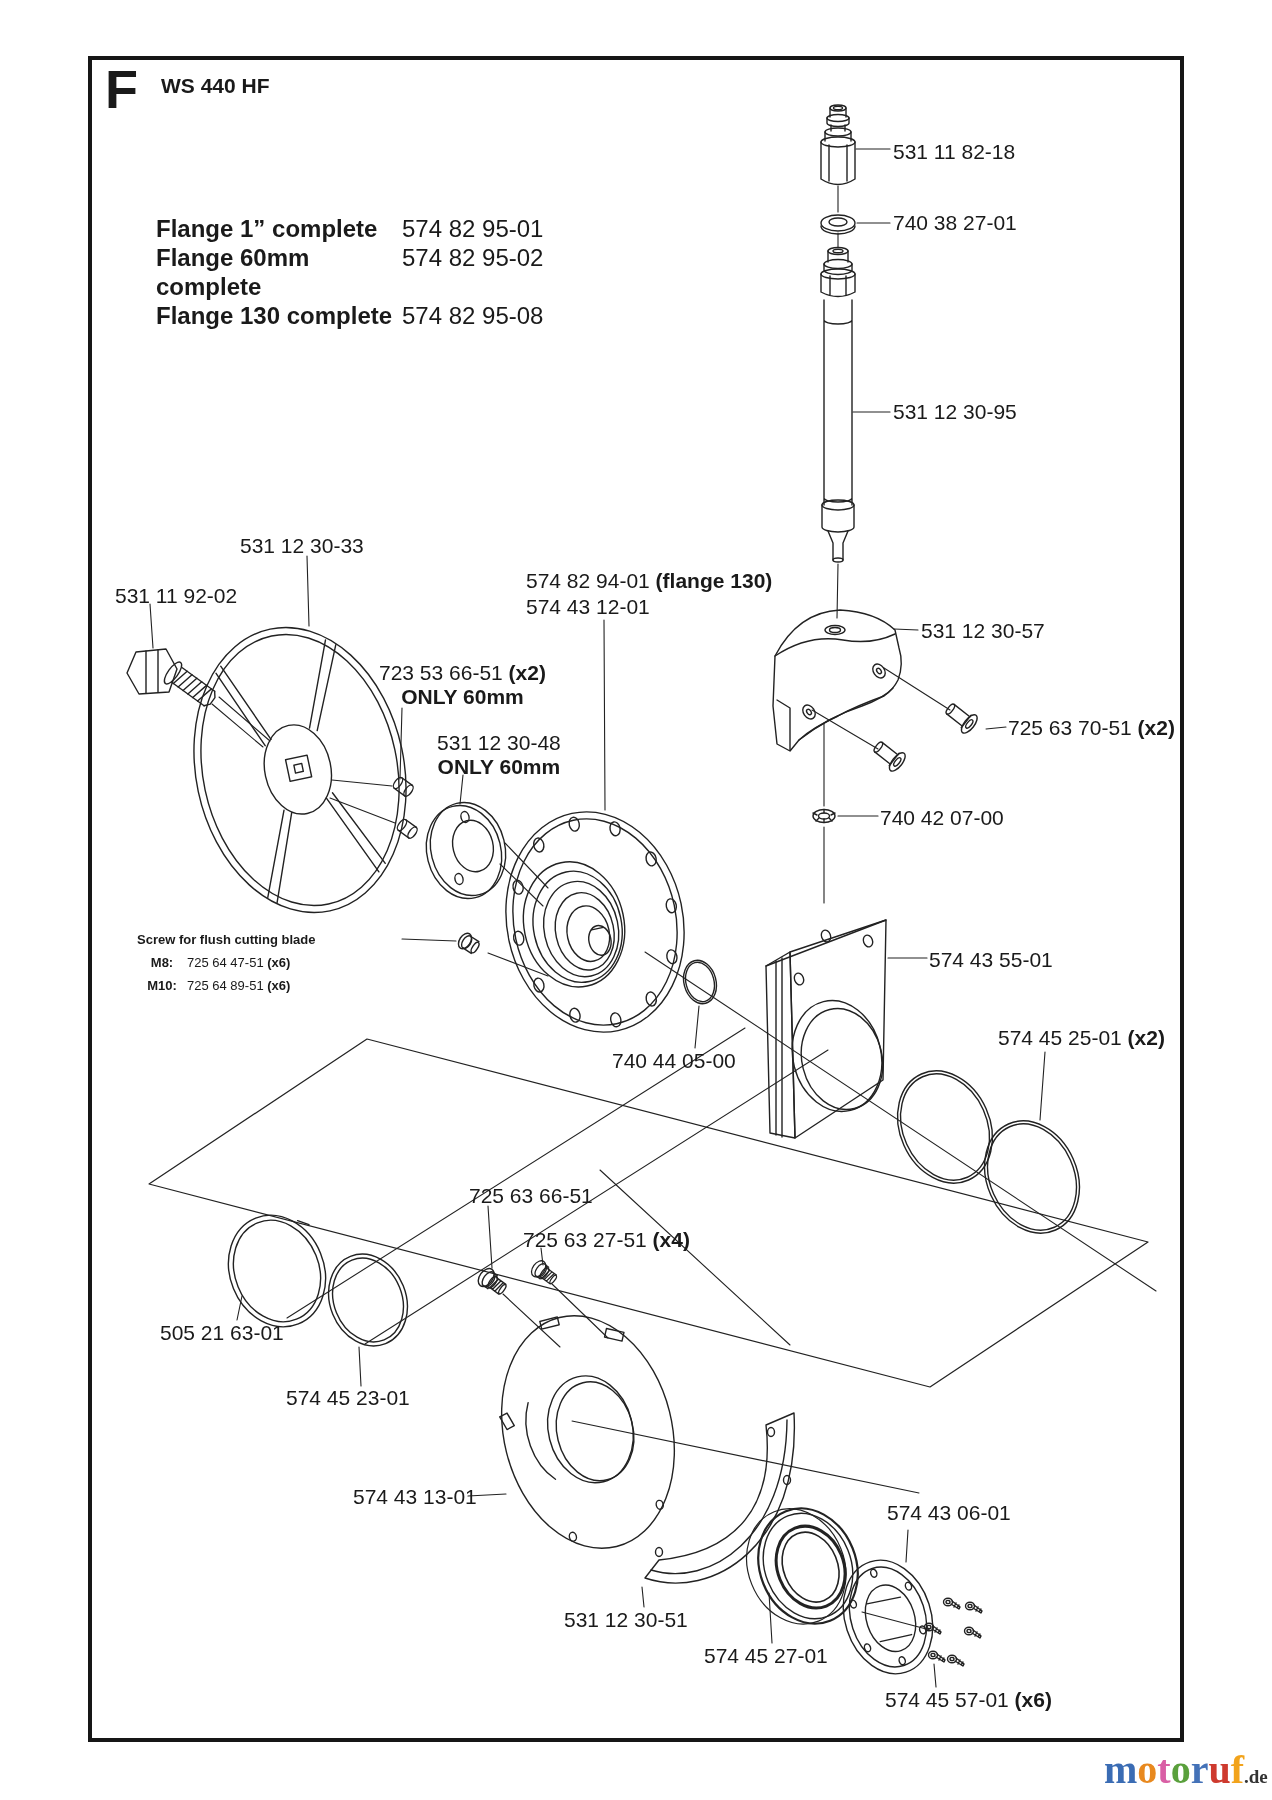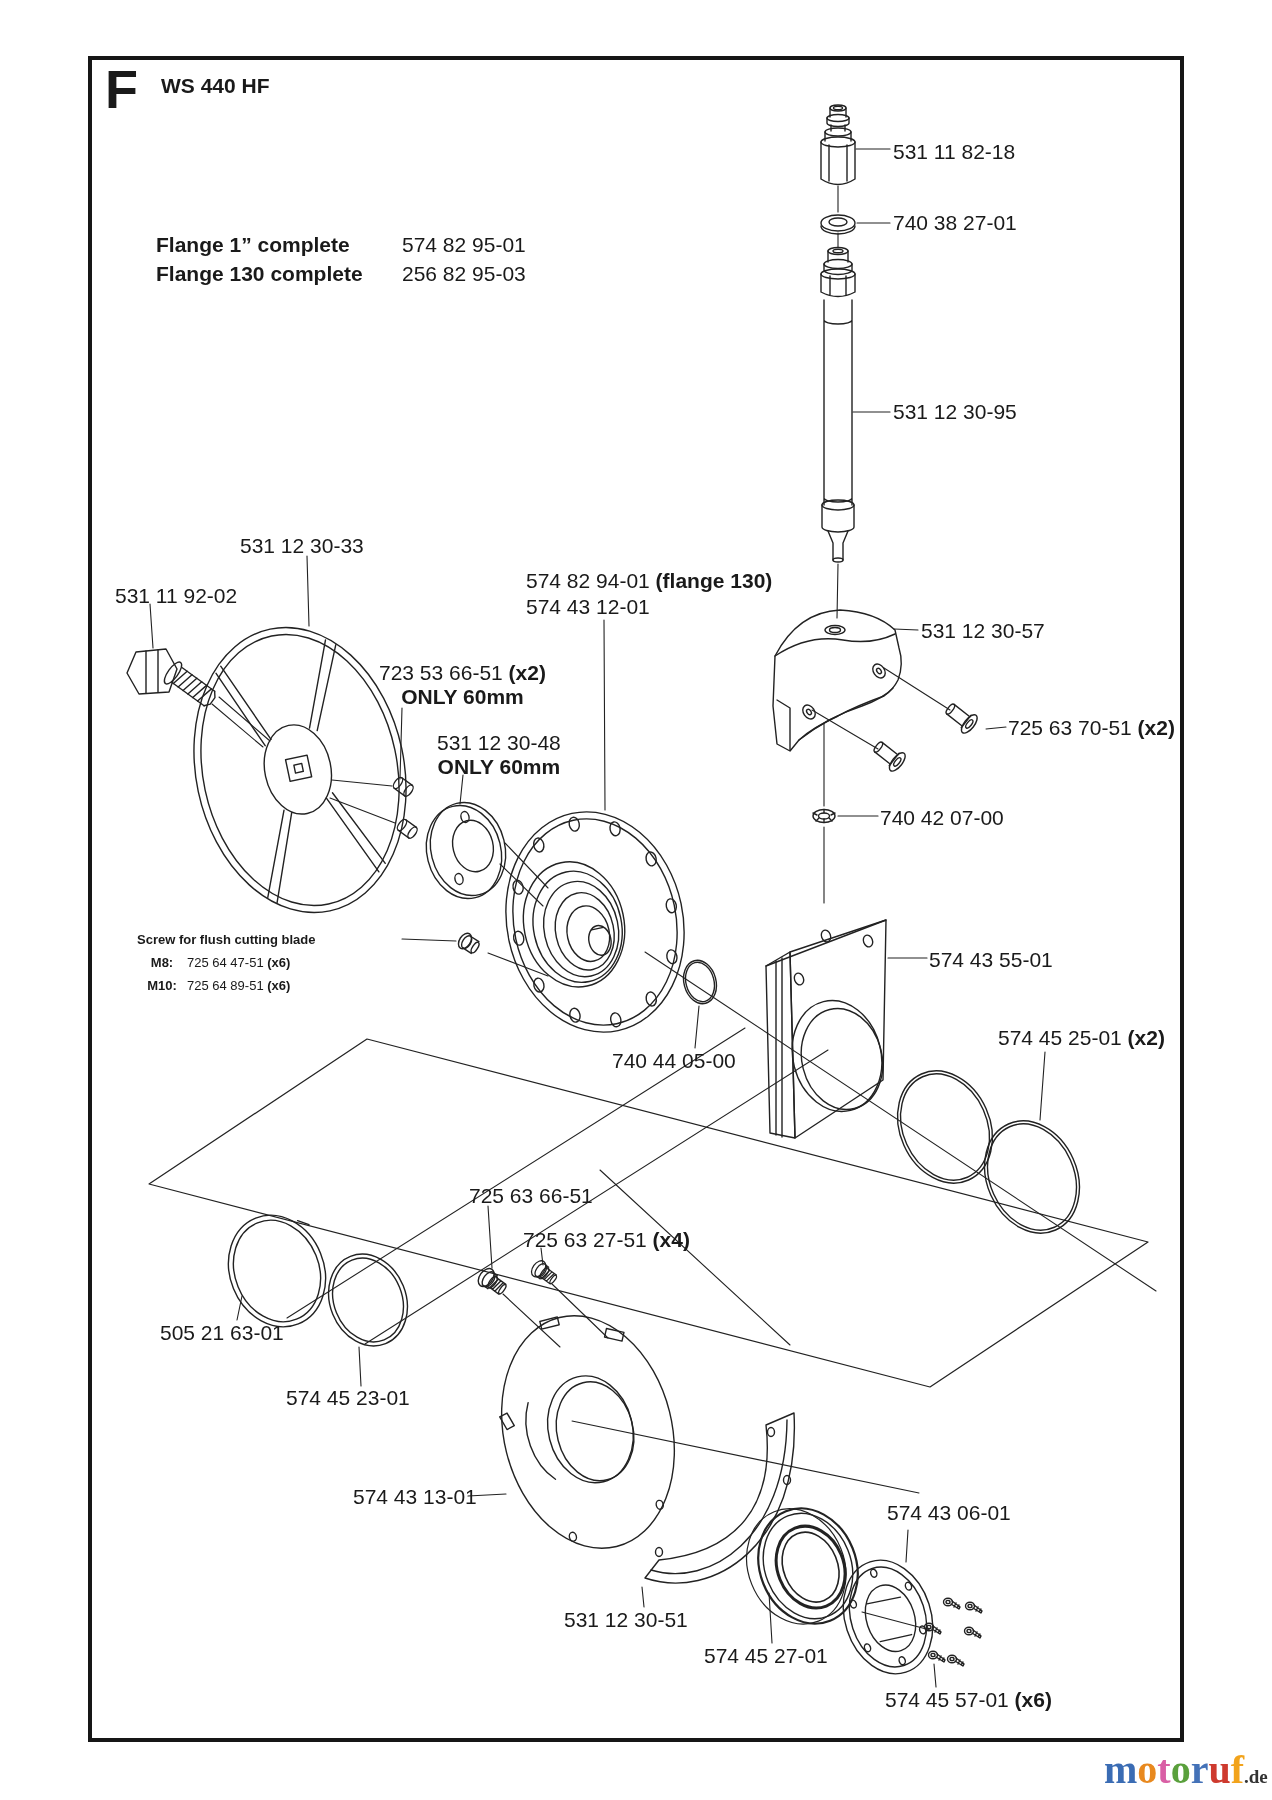--- a/index.html
+++ b/index.html
@@ -2,21 +2,21 @@
 <html><head>
 <meta charset="utf-8">
 <style>
   html,body{margin:0;padding:0;}
   body{width:1272px;height:1800px;background:#ffffff;position:relative;
        font-family:"Liberation Sans",sans-serif;color:#1a1a1a;overflow:hidden;}
   .frame{position:absolute;left:88px;top:56px;width:1088px;height:1678px;
          border:4px solid #161616;}
   .section-letter{position:absolute;left:105px;top:62px;font-size:54px;font-weight:bold;line-height:1;}
   .model-title{position:absolute;left:161px;top:74px;font-size:21px;font-weight:bold;}
-  .ftable{position:absolute;left:156px;top:214px;font-size:21px;line-height:29px;margin-top:16px;}
+  .ftable{position:absolute;left:156px;top:214px;font-size:24px;line-height:29px;}
   .ftable .row{display:flex;}
   .ftable .name{font-weight:bold;width:246px;}
   .diagram-svg{position:absolute;left:0;top:0;}
   .callout{position:absolute;font-size:21px;white-space:nowrap;line-height:24px;}
   .callout .note{font-weight:bold;text-align:center;}
   .screw-block{position:absolute;left:137px;top:928px;font-size:13px;line-height:23px;}
   .screw-block .ttl{font-weight:bold;}
   .screw-block .sz{font-weight:bold;display:inline-block;width:50px;text-align:center;}
   .logo{position:absolute;left:1104px;top:1750px;font-family:"Liberation Serif",serif;
         font-size:40px;font-weight:bold;letter-spacing:0px;line-height:1;}
@@ -28,22 +28,26 @@
 <div class="frame"></div>
 <div class="section-letter">F</div>
 <div class="model-title">WS 440 HF</div>
 
 <div class="ftable">
   <div class="row">
     <span class="name">Flange 1” complete</span>
     <span class="part">574 82 95-01</span>
   </div>
   <div class="row">
+    <span class="name">Flange 60mm complete</span>
+    <span class="part">574 82 95-02</span>
+  </div>
+  <div class="row">
     <span class="name">Flange 130 complete</span>
-    <span class="part">256 82 95-03</span>
+    <span class="part">574 82 95-08</span>
   </div>
 </div>
 
 <svg class="diagram-svg" width="1272" height="1800" viewBox="0 0 1272 1800" fill="none" stroke="#222222" stroke-width="1.4" stroke-linecap="round" stroke-linejoin="round">
 
   <defs>
     <g id="cscrew">
       <path d="M-16 -6 L4 -6 M-16 6 L4 6"></path>
       <ellipse cx="-16" cy="0" rx="2.5" ry="6"></ellipse>
       <ellipse cx="8" cy="0" rx="5" ry="11"></ellipse>

